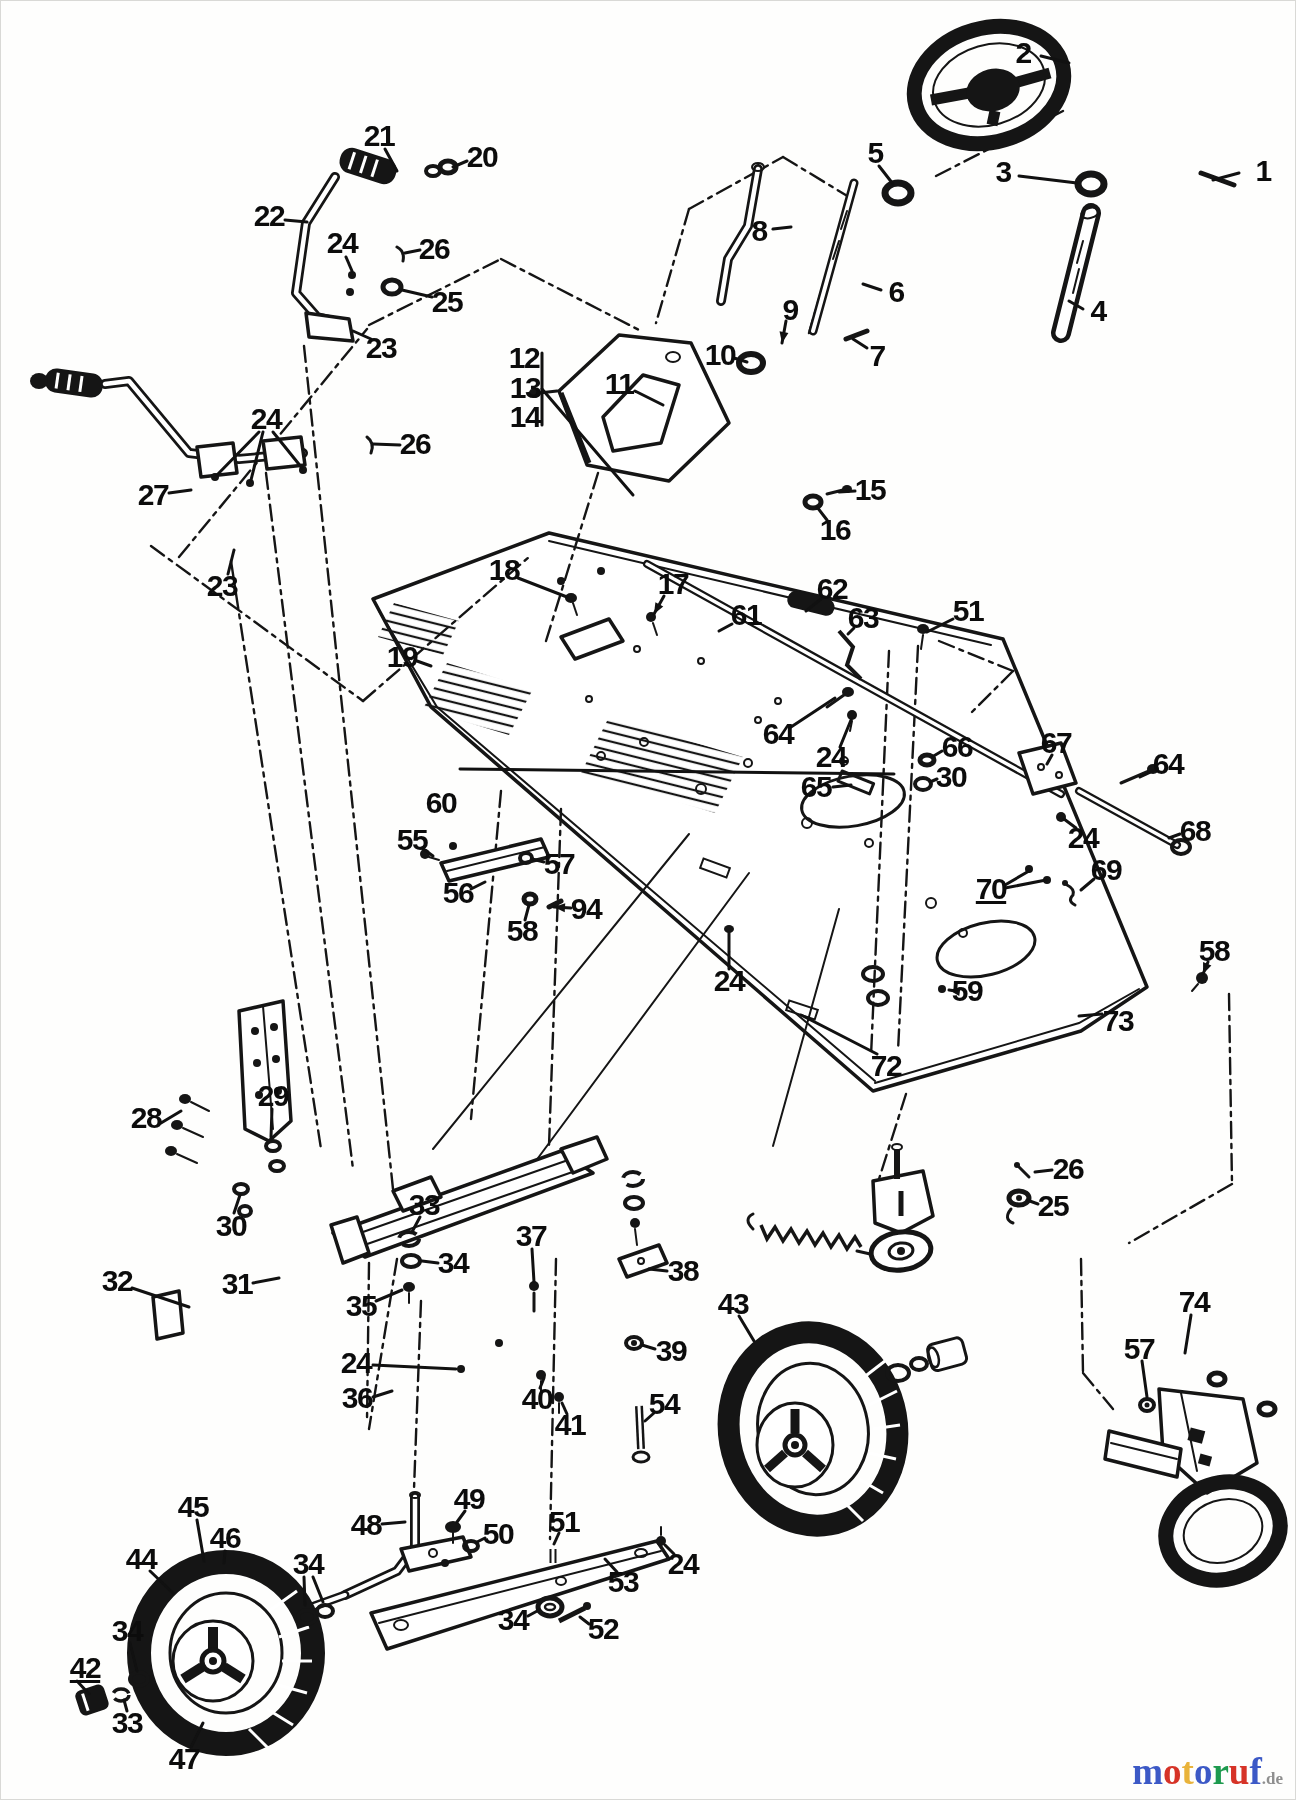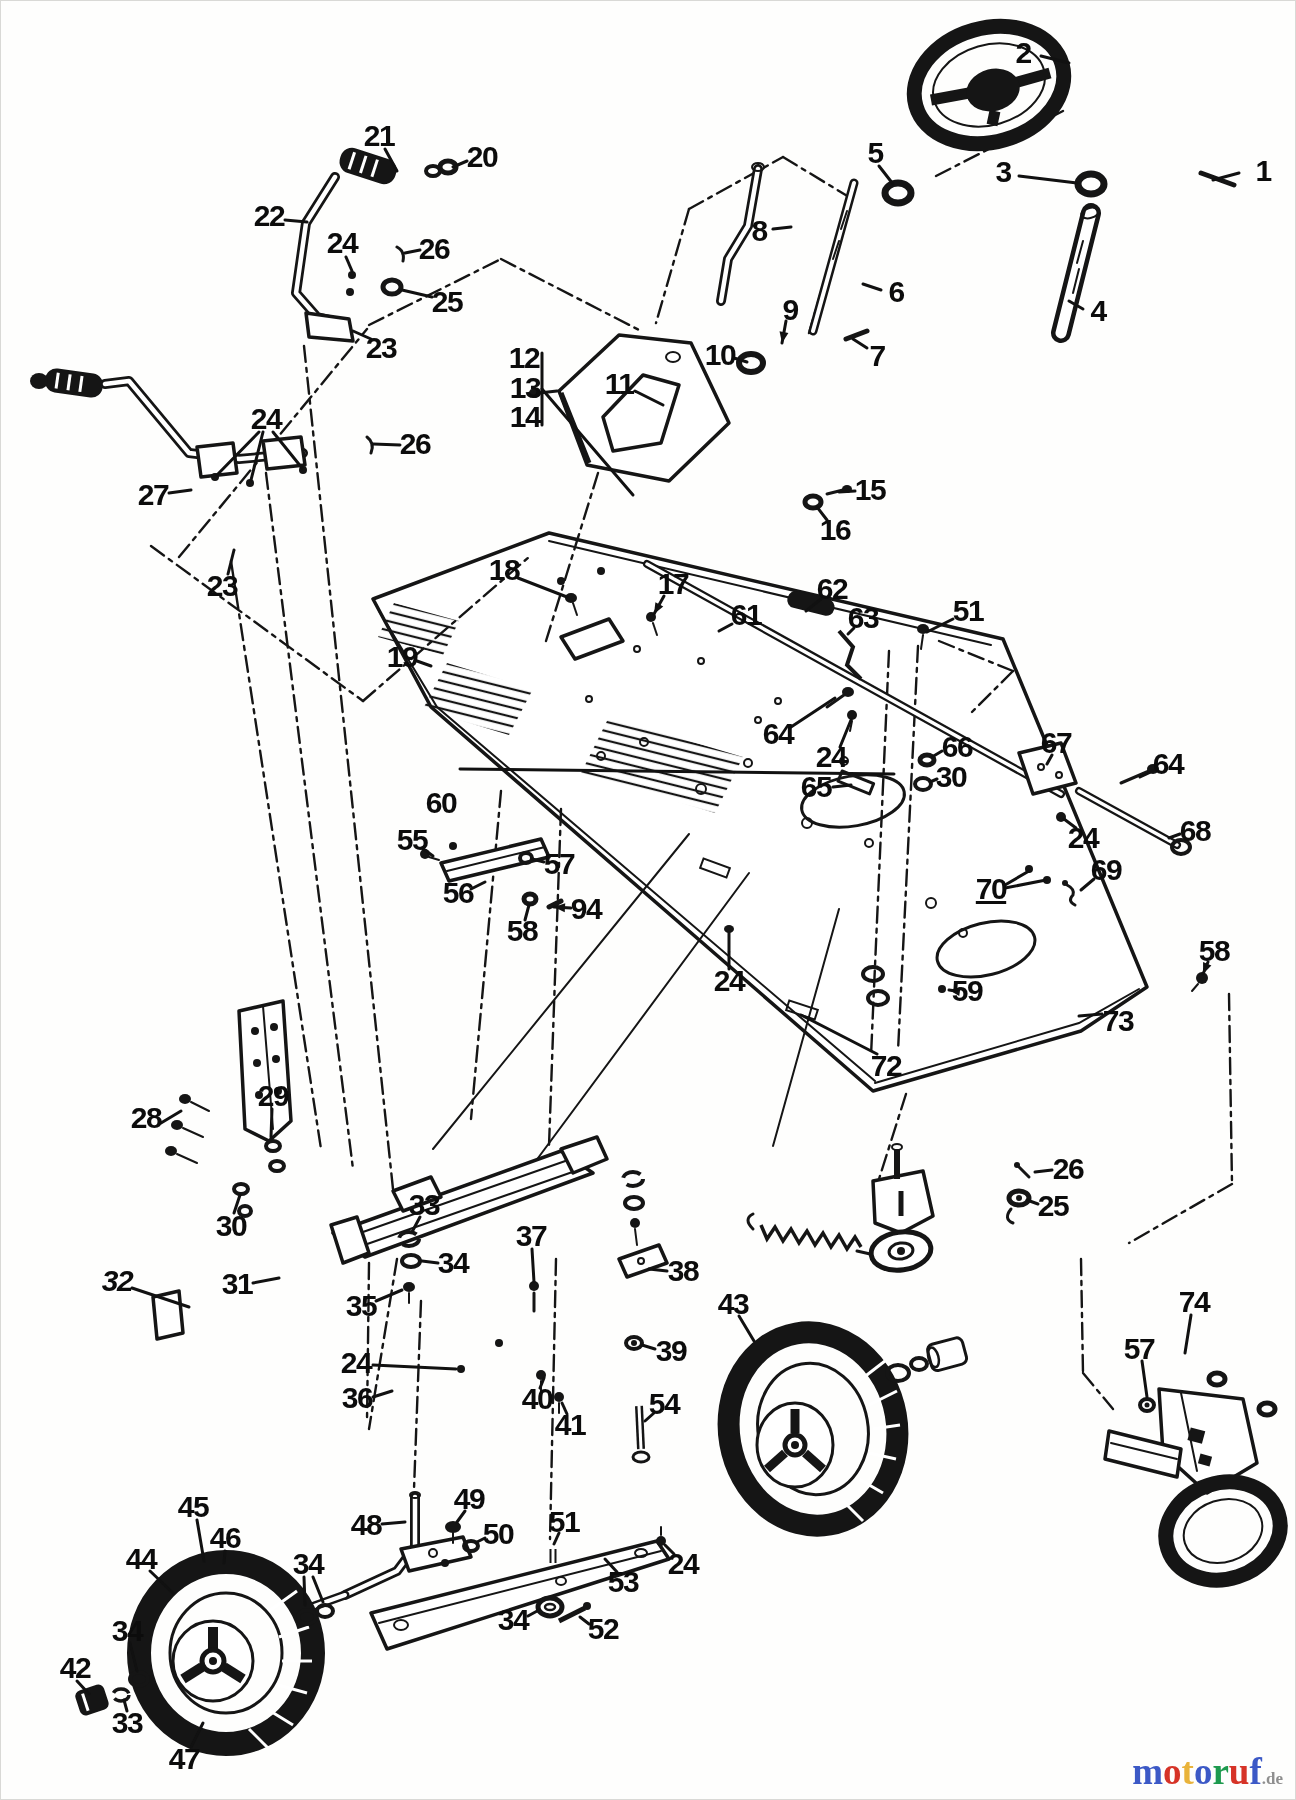--- a/index.html
+++ b/index.html
@@ -502,31 +502,31 @@
       <div class="plabel" style="left: 446px; top: 301px;">25</div>
       <div class="plabel" style="left: 433px; top: 248px;">26</div>
       <div class="plabel" style="left: 152px; top: 494px;">27</div>
       <div class="plabel" style="left: 221px; top: 585px;">23</div>
       <div class="plabel" style="left: 265px; top: 418px;">24</div>
       <div class="plabel" style="left: 414px; top: 443px;">26</div>
       <div class="plabel" style="left: 145px; top: 1117px;">28</div>
       <div class="plabel" style="left: 272px; top: 1095px;">29</div>
       <div class="plabel" style="left: 230px; top: 1225px;">30</div>
       <div class="plabel" style="left: 236px; top: 1283px;">31</div>
-      <div class="plabel" style="left: 116px; top: 1280px; font-style: italic;">32</div>
+      <div class="plabel" style="left: 116px; top: 1280px;">32</div>
       <div class="plabel" style="left: 423px; top: 1204px;">33</div>
       <div class="plabel" style="left: 452px; top: 1262px;">34</div>
       <div class="plabel" style="left: 360px; top: 1305px;">35</div>
       <div class="plabel" style="left: 356px; top: 1397px;">36</div>
       <div class="plabel" style="left: 530px; top: 1235px; text-align: right;">37</div>
       <div class="plabel" style="left: 682px; top: 1270px;">38</div>
       <div class="plabel" style="left: 670px; top: 1350px;">39</div>
       <div class="plabel" style="left: 536px; top: 1398px;">40</div>
       <div class="plabel" style="left: 569px; top: 1424px;">41</div>
-      <div class="plabel" style="left: 74px; top: 1667px;">42</div>
+      <div class="plabel" style="left: 84px; top: 1667px; text-decoration: underline;">42</div>
       <div class="plabel" style="left: 732px; top: 1303px;">43</div>
       <div class="plabel" style="left: 140px; top: 1558px;">44</div>
       <div class="plabel" style="left: 192px; top: 1506px;">45</div>
       <div class="plabel" style="left: 224px; top: 1537px;">46</div>
       <div class="plabel" style="left: 183px; top: 1758px;">47</div>
       <div class="plabel" style="left: 365px; top: 1524px;">48</div>
       <div class="plabel" style="left: 468px; top: 1498px;">49</div>
       <div class="plabel" style="left: 497px; top: 1533px;">50</div>
       <div class="plabel" style="left: 967px; top: 610px;">51</div>
       <div class="plabel" style="left: 563px; top: 1521px;">51</div>

